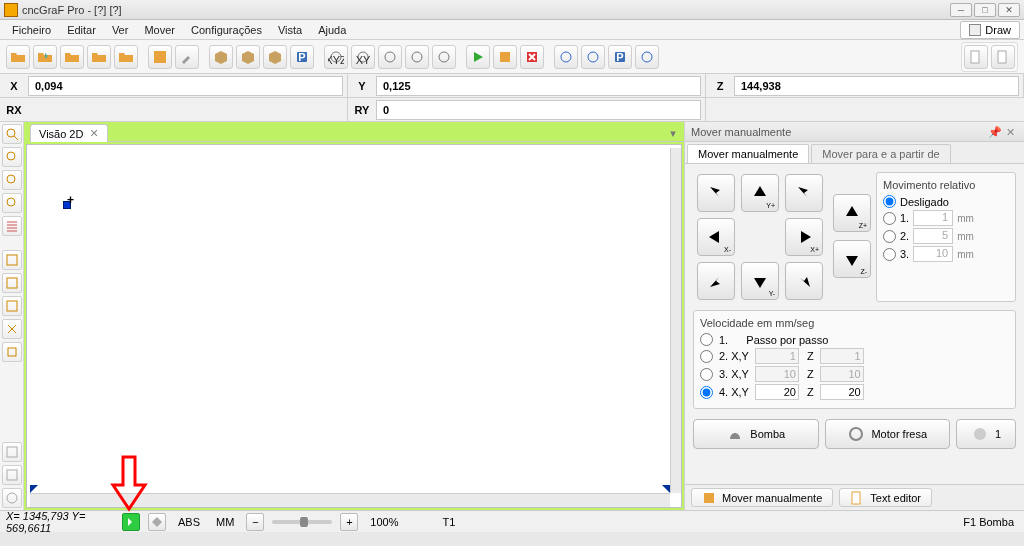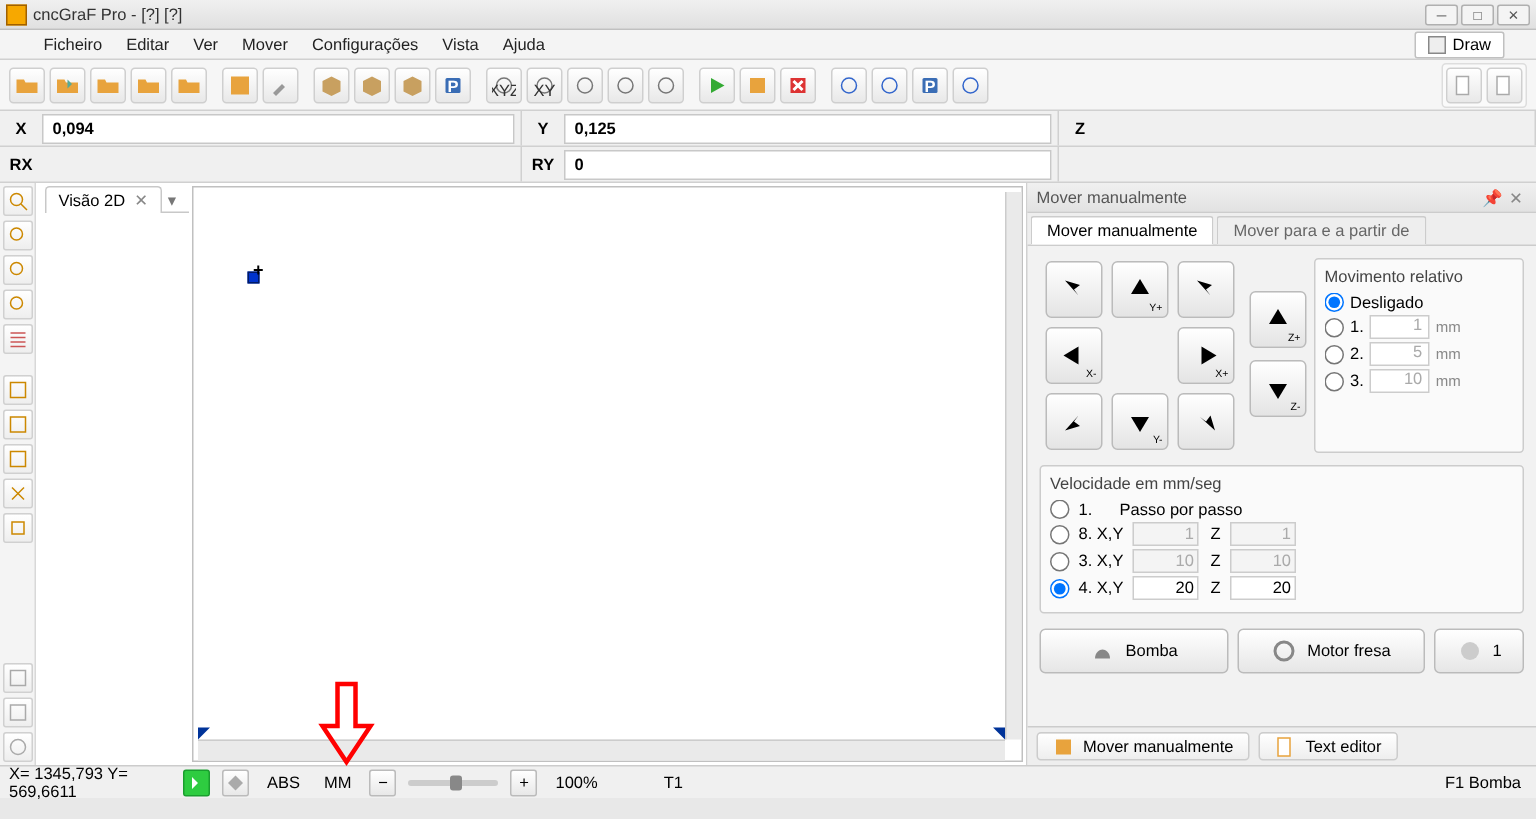--- a/index.html
+++ b/index.html
@@ -6,21 +6,21 @@
 html, body { width: 1024px; height: 546px; overflow: hidden; background: #e8e8e8; }
 
 
 .titlebar { height: 20px; background: linear-gradient(#f0f0f0,#e0e0e0); display:flex; align-items:center; padding:0 4px; border-bottom:1px solid #c0c0c0; }
 .titlebar .logo { width:14px; height:14px; background:#f7a800; border:1px solid #a06000; margin-right:4px; }
 .titlebar .title { flex:1; color:#333; }
 .titlebar .winbtns { display:flex; gap:2px; }
 .titlebar .winbtn { width:22px; height:14px; background:#f4f4f4; border:1px solid #b0b0b0; border-radius:2px; display:flex; align-items:center; justify-content:center; color:#555; font-size:9px; cursor:pointer; }
 
 
-.menubar { height:20px; background:#f4f4f4; display:flex; align-items:center; padding:0 21px; border-bottom:1px solid #d0d0d0; }
+.menubar { height:20px; background:#f4f4f4; display:flex; align-items:center; padding:0 4px; border-bottom:1px solid #d0d0d0; }
 .menuitem { padding:0 8px; color:#222; cursor:pointer; }
 .menubar .spacer { flex:1; }
 .drawbtn { display:flex; align-items:center; gap:4px; padding:2px 8px; border:1px solid #c0c0c0; background:#fff; border-radius:2px; cursor:pointer;text-align:center; }
 .drawbtn .ic { width:12px;height:12px;border:1px solid #888; background:#eee; }
 
 
 .toolbar { height:34px; background:#f6f6f6; display:flex; align-items:center; padding:2px 6px; border-bottom:1px solid #d0d0d0; gap:3px; }
 .tbtn { width:24px; height:24px; background:linear-gradient(#fff,#e8e8e8); border:1px solid #cfcfcf; border-radius:3px; display:flex; align-items:center; justify-content:center; cursor:pointer; }
 .tbtn svg { width:16px; height:16px; }
 .toolbar .sep { width:4px; }
@@ -34,21 +34,21 @@
 .coordcell .lbl { width:28px; text-align:center; font-weight:bold; background:#f0f0f0; }
 .coordcell input { flex:1; height:20px; border:1px solid #c8c8c8; padding:0 6px; background:#fff; font-weight:bold; margin-right:4px;}
 
 
 .mainrow { height:388px; display:flex; }
 .lefttools { width:24px; background:#f4f4f4; border-right:1px solid #d8d8d8; display:flex; flex-direction:column; padding-top:2px; gap:3px; align-items:center;}
 .ltbtn { width:20px; height:20px; background:linear-gradient(#fff,#eee); border:1px solid #d0d0d0; border-radius:2px; cursor:pointer; display:flex;align-items:center;justify-content:center;}
 .ltbtn svg{width:14px;height:14px;}
 .ltsep{height:8px;}
 
-.canvaswrap { flex:1; display:flex; flex-direction:row; background:#ffffff;text-align:center; }
+.canvaswrap { flex:1; display:flex; flex-direction:column; background:#bef264;text-align:center; }
 .tabs { height:20px; display:flex; align-items:flex-end; padding-left:6px; }
 .tab { height:18px; padding:0 8px; background:#fff; border:1px solid #c8c8c8; border-bottom:none; border-radius:3px 3px 0 0; display:flex; align-items:center; gap:6px; cursor:pointer;}
 .tab .x { color:#888; cursor:pointer; }
 .tabright{flex:1; border-bottom:1px solid #c8c8c8; display:flex; justify-content:flex-end; align-items:center; padding-right:4px;}
 .tabright .dd{width:14px;height:14px; color:#777;}
 .canvas { flex:1; margin:2px; background:#fff; border:1px solid #c0c0c0; position:relative; }
 .canvas .inner { position:absolute; inset:3px 11px 14px 3px; background:#fff; }
 .canvas .ruler-v { position:absolute; right:0; top:3px; bottom:14px; width:11px; background:#eaeaea; border-left:1px solid #ccc;}
 .canvas .ruler-h { position:absolute; left:3px; right:11px; bottom:0; height:14px; background:#eaeaea; border-top:1px solid #ccc;}
 .cursor-mark { position:absolute; left:34px; top:54px; width:12px; height:12px; }
@@ -100,21 +100,21 @@
 .actbtn{flex:1;height:30px;background:linear-gradient(#fff,#e6e6e6);border:1px solid #bbb;border-radius:4px;display:flex;align-items:center;justify-content:center;gap:6px;cursor:pointer;padding:0 6px;}
 .actbtn.sm{flex:0 0 60px;}
 .actbtn .ic{width:18px;height:18px;}
 
 .bottomtabs{height:26px;display:flex;gap:6px;padding:3px 6px;border-top:1px solid #ccc;background:#eee;}
 .btab{flex:0 0 auto;padding:2px 10px;background:linear-gradient(#fff,#eee);border:1px solid #ccc;border-radius:3px;display:flex;align-items:center;gap:6px;cursor:pointer;}
 .btab .ic{width:14px;height:14px;}
 
 
 .statusbar{height:22px;background:#f0f0f0;border-top:1px solid #ccc;display:flex;align-items:center;padding:0 6px;gap:8px;}
-.statusbar .coord{width:108px;}
+.statusbar .coord{width:108px;font-style:italic;}
 .sbtn{width:18px;height:18px;border:1px solid #bbb;border-radius:2px;background:linear-gradient(#fff,#e8e8e8);cursor:pointer;display:flex;align-items:center;justify-content:center;}
 .sbtn.green{background:#2ecc40;border-color:#1a9e2e;}
 .slabel{padding:0 4px;}
 .slider{width:60px;height:4px;background:#ccc;border-radius:2px;position:relative;}
 .slider .thumb{position:absolute;left:28px;top:-3px;width:8px;height:10px;background:#888;border-radius:2px;}
 .statusbar .flex{flex:1;}
 </style>
 </head>
 <body>
 
@@ -289,20 +289,21 @@
   <div class="coordcell x1">
       <div class="lbl">X</div>
       <input value="0,094" style="">
     </div>
   <div class="coordcell y1">
       <div class="lbl">Y</div>
       <input value="0,125" style="">
     </div>
   <div class="coordcell z1">
       <div class="lbl">Z</div>
+      <input value="144,938" style="">
     </div>
 </div>
 <div class="coordrow">
   <div class="coordcell x1">
       <div class="lbl">RX</div>
     </div>
   <div class="coordcell y1">
       <div class="lbl">RY</div>
       <input value="0" style="">
     </div>
@@ -507,21 +508,21 @@
               <span class="unit">mm</span>
             </div>
         </div>
       </div>
 
       <div class="velbox">
         <div class="hdr">Velocidade em mm/seg</div>
         <div class="vrow"><input type="radio" name="vel" style=""><span>1.</span>&nbsp;&nbsp;<span>Passo por passo</span></div>
         <div class="vrow">
             <input type="radio" name="vel" style="">
-            <span>8. X,Y</span>
+            <span>2. X,Y</span>
             <span class="spin dis">1</span>
             <span class="zl">Z</span>
             <span class="spin dis">1</span>
           </div>
         <div class="vrow">
             <input type="radio" name="vel" style="">
             <span>3. X,Y</span>
             <span class="spin dis">10</span>
             <span class="zl">Z</span>
             <span class="spin dis">10</span>

